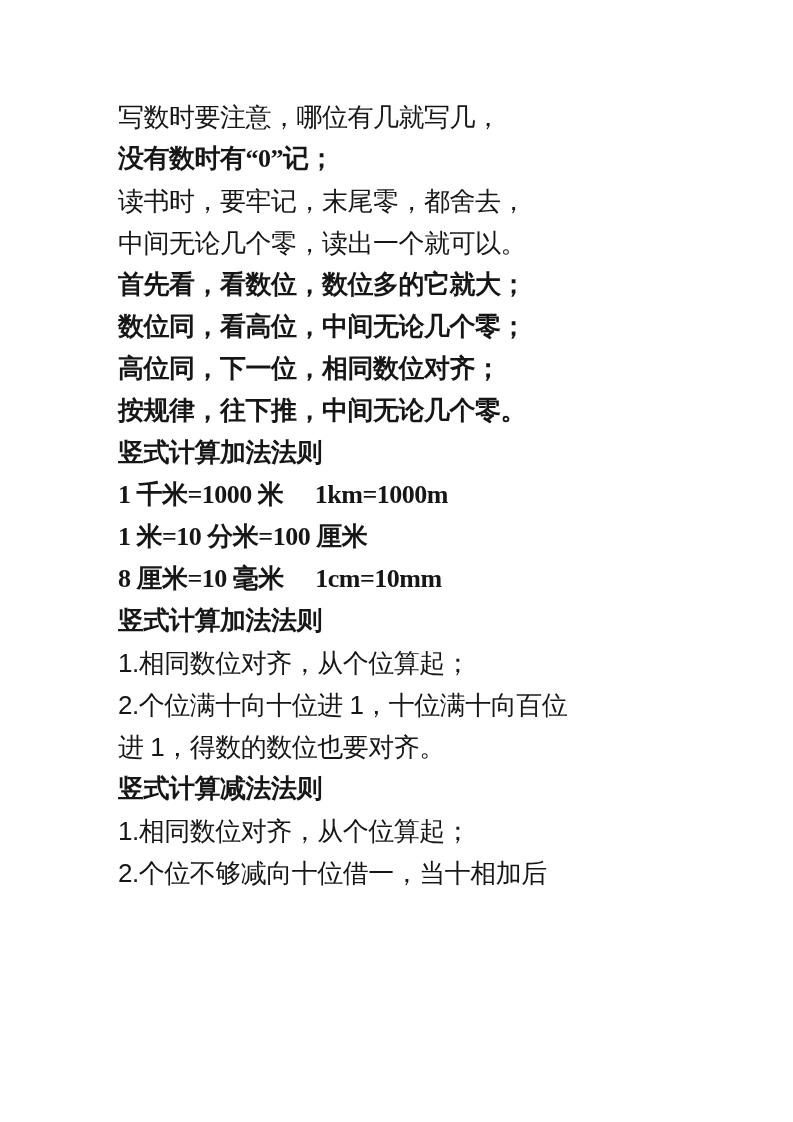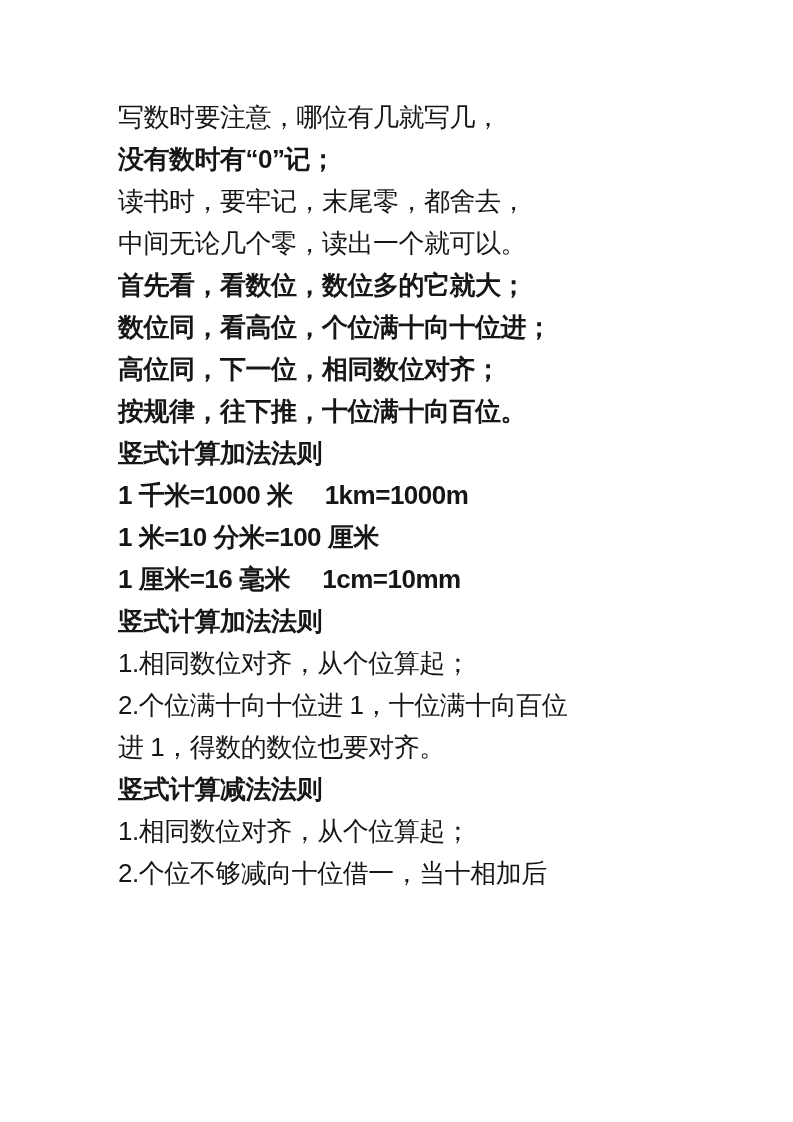--- a/index.html
+++ b/index.html
@@ -27,20 +27,21 @@
     margin: 0;
     height: 42px;
     line-height: 42px;
     font-size: 26px;
     font-weight: 400;
     white-space: pre;
     letter-spacing: -0.5px;
   }
   .line.bold {
     font-weight: 700;
+    font-family: Liberation Serif, serif;
   }
   section {
     margin: 0;
     padding: 0;
   }
 </style>
 </head>
 <body>
 
 <div class="page">
@@ -48,30 +49,30 @@
 
     <section>
       <p class="line">写数时要注意，哪位有几就写几，</p>
       <p class="line bold">没有数时有“0”记；</p>
       <p class="line">读书时，要牢记，末尾零，都舍去，</p>
       <p class="line">中间无论几个零，读出一个就可以。</p>
     </section>
 
     <section>
       <p class="line bold">首先看，看数位，数位多的它就大；</p>
-      <p class="line bold">数位同，看高位，个位满十向十位进；</p>
+      <p class="line bold">数位同，看高位，中间无论几个零；</p>
       <p class="line bold">高位同，下一位，相同数位对齐；</p>
-      <p class="line bold">按规律，往下推，十位满十向百位。</p>
+      <p class="line bold">按规律，往下推，中间无论几个零。</p>
     </section>
 
     <section>
       <p class="line bold">竖式计算加法法则</p>
       <p class="line bold">1 千米=1000 米　 1km=1000m</p>
       <p class="line bold">1 米=10 分米=100 厘米</p>
-      <p class="line bold">1 厘米=16 毫米　 1cm=10mm</p>
+      <p class="line bold">8 厘米=10 毫米　 1cm=10mm</p>
     </section>
 
     <section>
       <p class="line bold">竖式计算加法法则</p>
       <p class="line">1.相同数位对齐，从个位算起；</p>
       <p class="line">2.个位满十向十位进 1，十位满十向百位</p>
       <p class="line">进 1，得数的数位也要对齐。</p>
     </section>
 
     <section>

